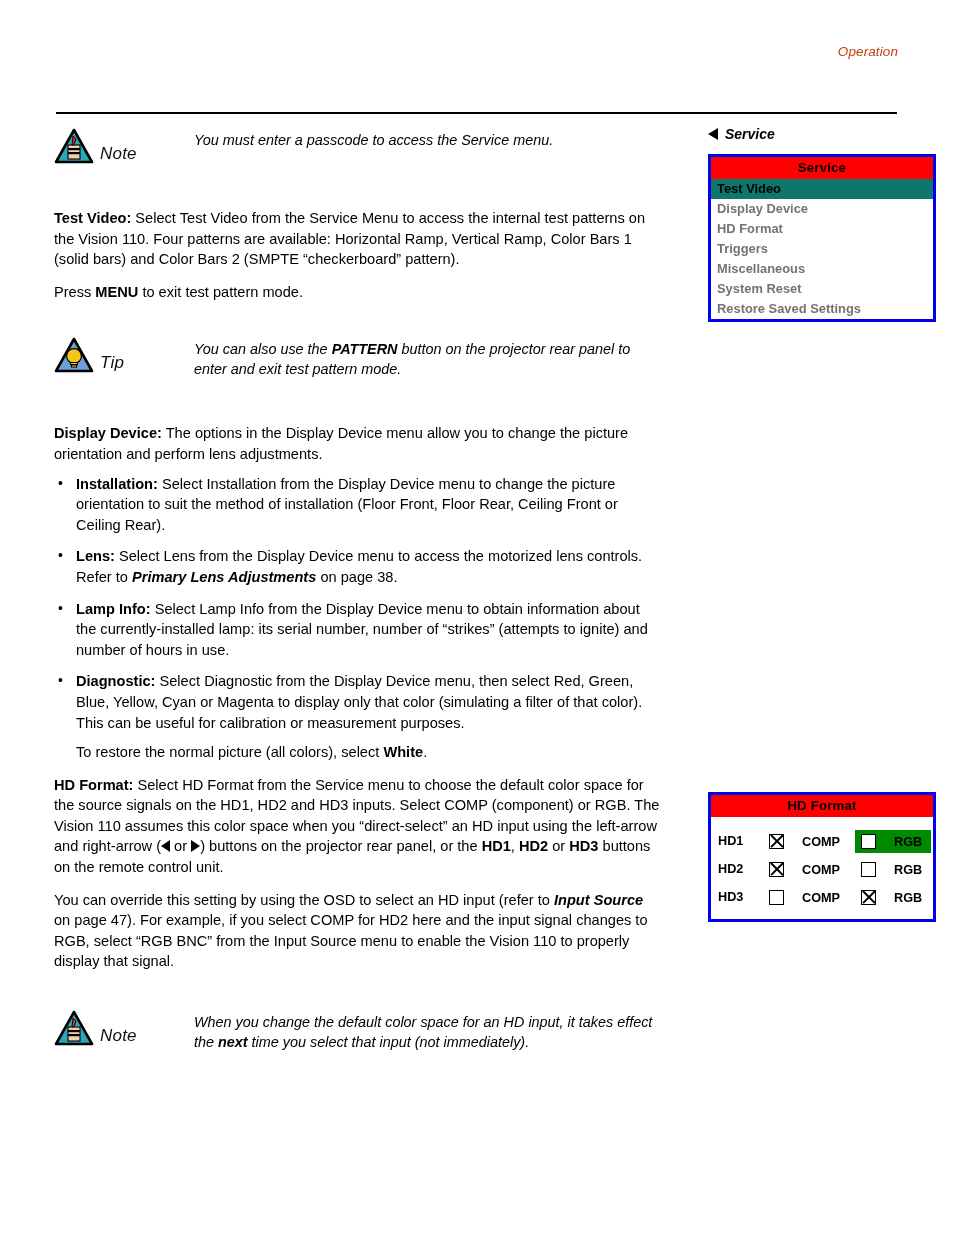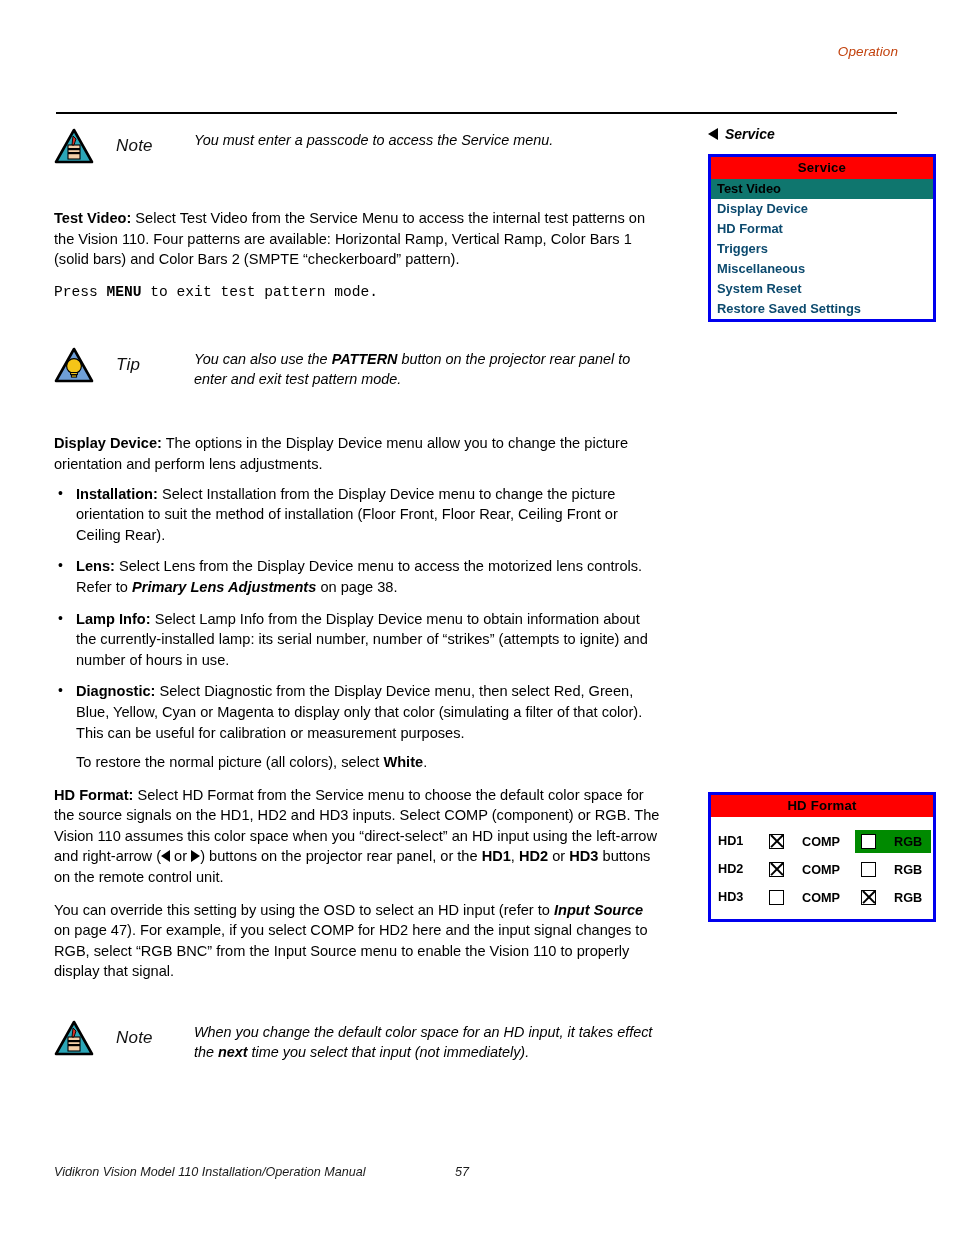--- a/index.html
+++ b/index.html
@@ -70,22 +70,22 @@
     margin: 0;
   }
   .callout-inner {
     display: flex;
     align-items: flex-start;
   }
   .callout-icon-wrap {
     width: 140px;
     flex: 0 0 140px;
     display: flex;
-    align-items: center;
-    gap: 22px;
+    align-items: flex-end;
+    gap: 6px;
     padding-top: 2px;
   }
   .tri-icon { display: block; }
   .callout-word {
     font-style: italic;
     font-size: 17px;
     font-weight: normal;
     color: #111;
     letter-spacing: .2px;
   }
@@ -154,21 +154,21 @@
     color: #000000;
     font-weight: bold;
     font-size: 13.2px;
     text-align: center;
     padding: 3px 0 4px 0;
     letter-spacing: .2px;
   }
   .osd-item {
     font-size: 12.9px;
     font-weight: bold;
-    color: #0c4a6e;
+    color: #737373;
     padding: 3px 0 3px 6px;
     background: #ffffff;
     line-height: 14px;
   }
   .osd-item.sel {
     background: #0f766e;
     color: #000000;
   }
 
   
@@ -256,21 +256,21 @@
             <path d="M19,8 L22,11 L20,17 L18,17 Z" fill="#D93025" stroke="#000" stroke-width="0.9"></path>
           </svg>
           <span class="callout-word">Note</span>
         </div>
         <div class="callout-text">You must enter a passcode to access the Service menu.</div>
       </div>
     </div>
 
     <p class="para"><b>Test Video:</b><span> Select Test Video from the Service Menu to access the internal test patterns on the Vision 110. Four patterns are available: Horizontal Ramp, Vertical Ramp, Color Bars 1 (solid bars) and Color Bars 2 (SMPTE “checkerboard” pattern).</span></p>
 
-    <p class="para" style="margin-bottom:43px;font-family:Liberation Mono, monospace;"><span>Press </span><b>MENU</b><span> to exit test pattern mode.</span></p>
+    <p class="para" style="margin-bottom:33px;"><span>Press </span><b>MENU</b><span> to exit test pattern mode.</span></p>
 
     <div class="callout" style="margin-bottom:44px;">
       <div class="callout-inner">
         <div class="callout-icon-wrap">
           <svg class="tri-icon" width="40" height="36" viewBox="0 0 40 36">
             <polygon points="20,2 38,34 2,34" fill="#6F9FD8" stroke="#000000" stroke-width="2.6" stroke-linejoin="round"></polygon>
             <circle cx="20" cy="19" r="7.4" fill="#F5C518" stroke="#000" stroke-width="1.2"></circle>
             <rect x="16.6" y="25.5" width="6.8" height="2.1" fill="#F5C518" stroke="#000" stroke-width="1"></rect>
             <rect x="17.4" y="28" width="5.2" height="2.1" fill="#F5C518" stroke="#000" stroke-width="1"></rect>
           </svg>
@@ -369,18 +369,14 @@
             <span class="cbox on"></span>
             <span>RGB</span>
           </span>
         </div>
 
       </div>
     </div>
 
   </div>
 
-  <div class="footer">
-    <span class="footer-title">Vidikron Vision Model 110 Installation/Operation Manual</span>
-    <span class="footer-page">57</span>
-  </div>
 
 </div>
 
 </body></html>

